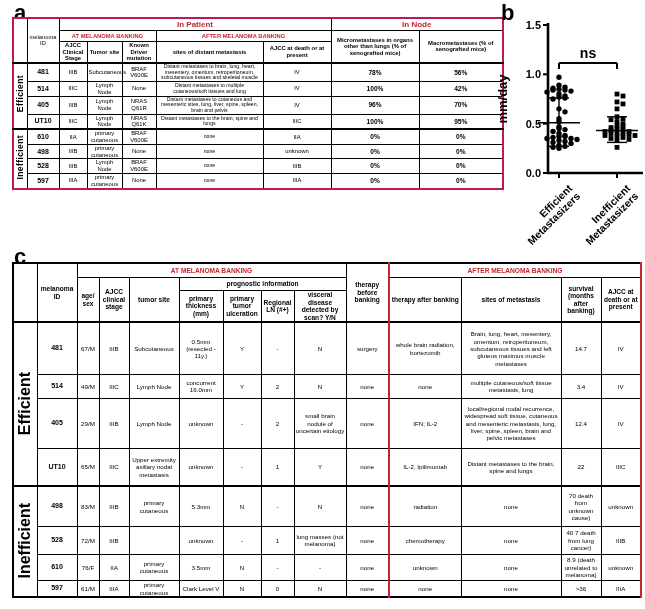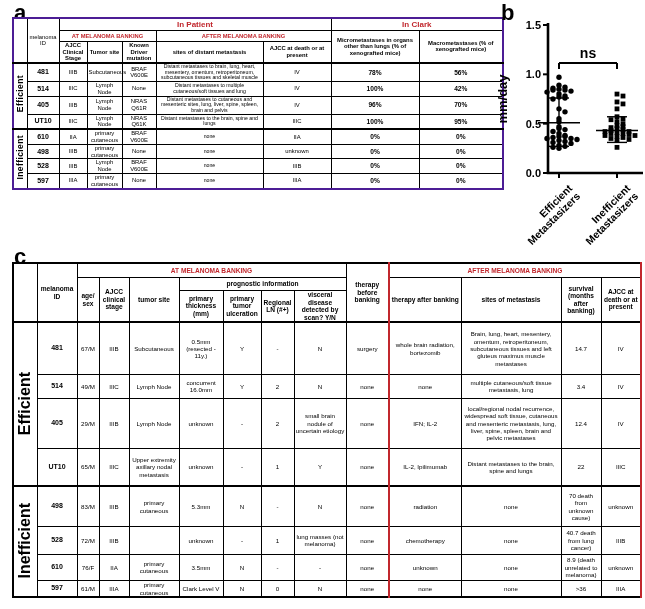--- a/index.html
+++ b/index.html
@@ -10,21 +10,21 @@
   #lab-a { left:14px; top:2px; }
   #lab-b { left:501px; top:2px; }
   #lab-c { left:14px; top:246px; }
 
   .twrap { position:absolute; }
   #wrapA { left:12px; top:17px; }
   #wrapC { left:12px; top:262px; }
   #chart { position:absolute; left:495px; top:8px; overflow:visible; }
 
   table { border-collapse:collapse; table-layout:fixed; background:#fff; }
-  #tableA { width:490px; border:2px solid #4c1d95; }
+  #tableA { width:490px; border:2px solid #be185d; }
   #tableC { width:628px; border:2px solid #000; }
   th,td { border:1px solid #000; text-align:center; vertical-align:middle; padding:0 1px; }
 
   
   #tableA th { font-weight:bold; }
   .bannerA   { color:var(--red); font-size:8px;  height:11px; }
   .subbanA   { color:var(--red); font-size:5.8px; height:10px; }
   .idheadA   { font-size:5.8px; font-weight:normal !important; }
   .colheadA  { font-size:5.9px; line-height:1.12; }
   #tableA td { font-size:5.9px; line-height:1.15; }
@@ -63,21 +63,21 @@
           <col style="width: 107px;">
           <col style="width: 68px;">
           <col style="width: 88px;">
           <col style="width: 84px;">
         </colgroup>
         <thead>
           <tr>
             <th class="glabA" rowspan="3"></th>
             <th class="idheadA" rowspan="3">melanoma ID</th>
             <th class="bannerA" colspan="5">In Patient</th>
-            <th class="bannerA" colspan="2">In Clark</th>
+            <th class="bannerA" colspan="2">In Node</th>
           </tr>
           <tr>
             <th class="subbanA" colspan="3">AT MELANOMA BANKING</th>
             <th class="subbanA" colspan="2">AFTER MELANOMA BANKING</th>
             <th class="colheadA" rowspan="2">Micrometastases in organs other than lungs (% of xenografted mice)</th>
             <th class="colheadA" rowspan="2">Macrometastases (% of xenografted mice)</th>
           </tr>
           <tr>
             <th class="colheadA">AJCC Clinical Stage</th>
             <th class="colheadA">Tumor site</th>

